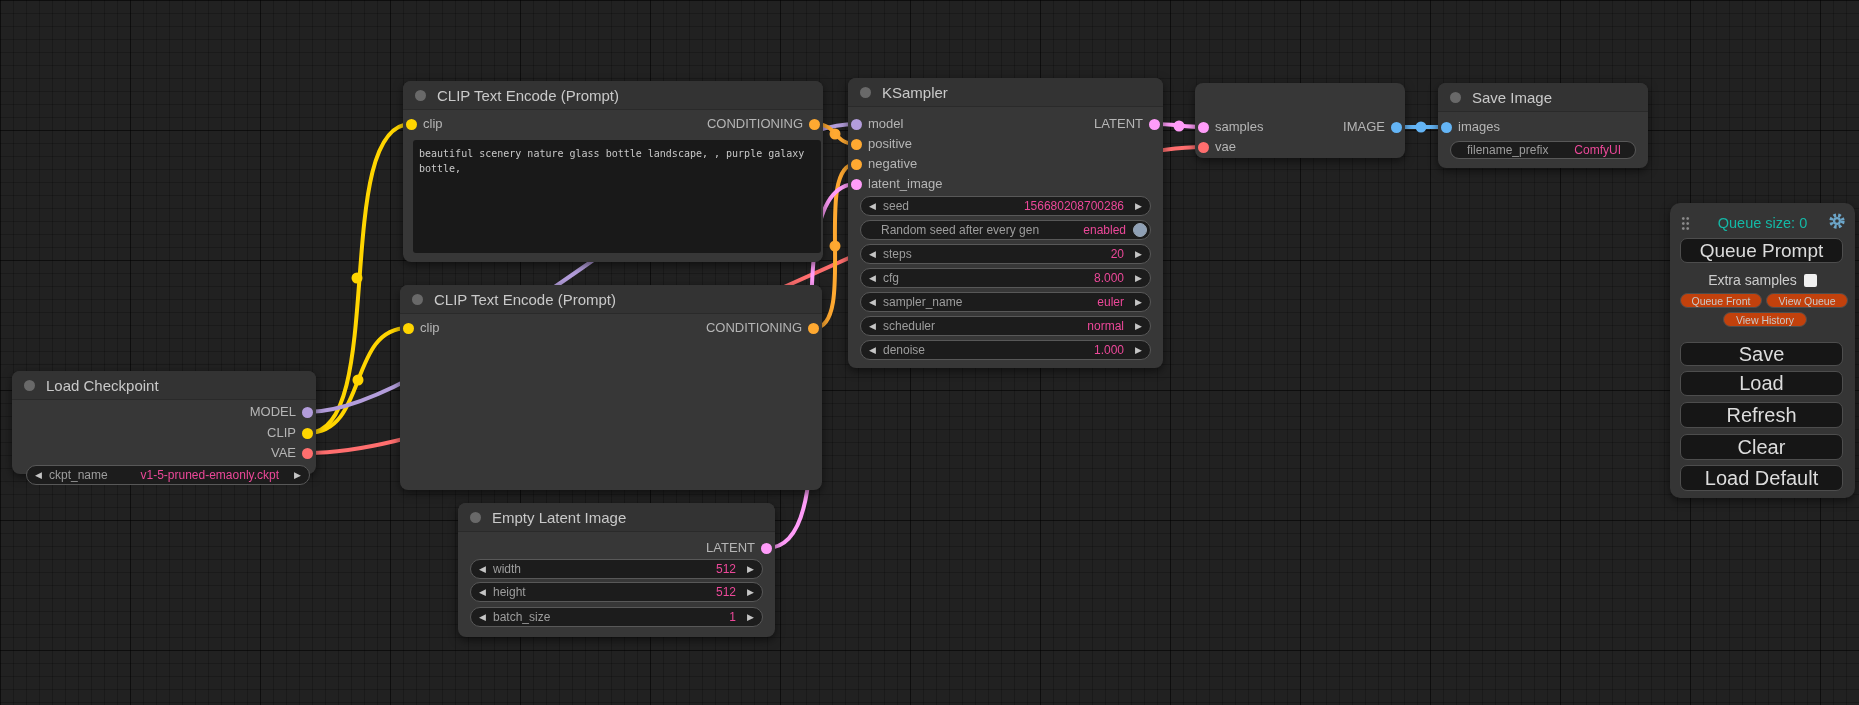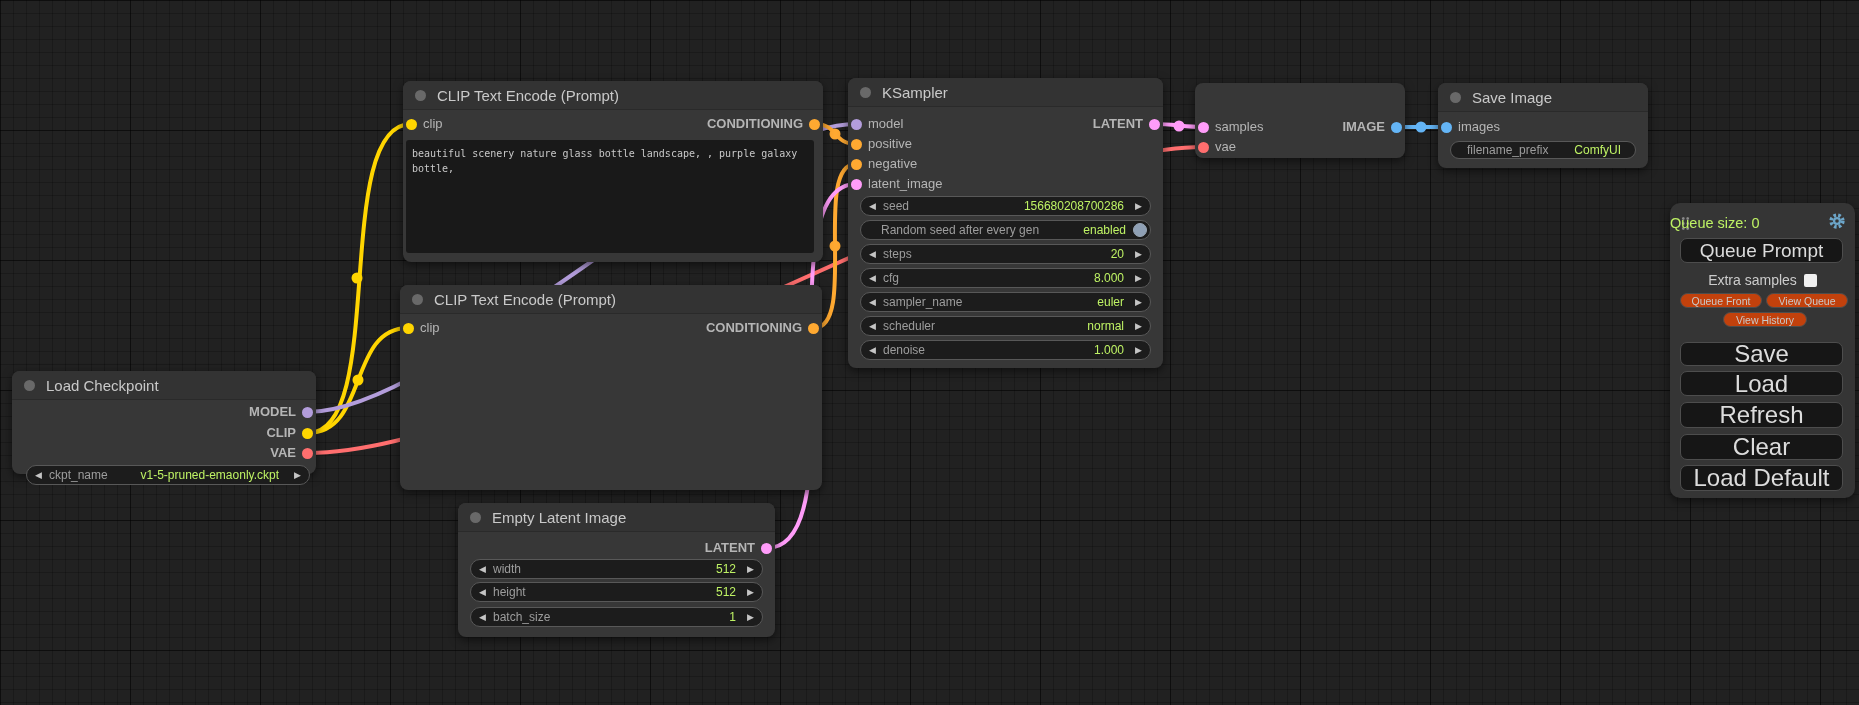--- a/index.html
+++ b/index.html
@@ -17,44 +17,44 @@
   svg.wires{position:absolute;left:0;top:0;z-index:1;}
   .node{position:absolute;background:#373737;border-radius:8px;
         box-shadow:0 3px 10px rgba(0,0,0,.55);z-index:2;}
   .node-header{height:28px;background:#333333;border-radius:8px 8px 0 0;
         border-bottom:1px solid #2a2a2a;display:flex;align-items:center;padding:0 12px;}
   .collapse-dot{width:11px;height:11px;border-radius:50%;background:#696969;margin-right:11px;flex:0 0 auto;}
   .node-title{color:#c9c9c9;font-size:15px;white-space:nowrap;}
   .port{position:absolute;width:11px;height:11px;border-radius:50%;z-index:3;}
   .port.in{left:3px;} .port.out{right:3px;}
   .plabel{position:absolute;color:#b5b5b5;font-size:13px;line-height:14px;white-space:nowrap;}
-  .plabel.right{text-align:right;font-weight:bold;}
+  .plabel.right{text-align:right;}
   .widget{position:absolute;height:20px;background:#1c1c1c;border:1px solid #585858;
         border-radius:11px;font-size:12px;box-sizing:border-box;}
   .w-arrow{position:absolute;top:50%;transform:translateY(-50%);color:#c5c5c5;font-size:9px;line-height:9px;}
   .w-arrow.l{left:8px;} .w-arrow.r{right:8px;}
   .w-label{position:absolute;left:22px;top:50%;transform:translateY(-50%);color:#9d9d9d;white-space:nowrap;}
   .w-label.noarrow{left:20px;}
-  .w-value{position:absolute;right:26px;top:50%;transform:translateY(-50%);color:#bef264;white-space:nowrap;}
+  .w-value{position:absolute;right:26px;top:50%;transform:translateY(-50%);color:#ec4899;white-space:nowrap;}
   .w-toggle{position:absolute;right:3px;top:50%;transform:translateY(-50%);
         width:14px;height:14px;border-radius:50%;border:1px solid #9aa7b5;box-sizing:border-box;}
   .prompt{position:absolute;background:#191919;border-radius:3px;color:#c8c8c8;
         font-family:"DejaVu Sans Mono",monospace;font-size:10px;line-height:15px;
         padding:6px 6px;white-space:pre-wrap;word-break:break-word;box-sizing:border-box;}
   
   .qpanel{position:absolute;left:1670px;top:203px;width:185px;height:295px;background:#353535;
         border-radius:10px;box-shadow:0 3px 10px rgba(0,0,0,.55);z-index:4;}
-  .qrow-top{position:absolute;left:0;right:0;top:12px;color:#bef264;font-size:14.5px;}
+  .qrow-top{position:absolute;left:0;right:0;top:12px;text-align:center;color:#14b8a6;font-size:14.5px;}
   .drag-handle{position:absolute;left:11px;top:13px;width:9px;height:15px;
         background-image:radial-gradient(#8a8a8a 1.1px, transparent 1.4px);background-size:4.5px 5px;}
   .gear{position:absolute;right:9px;top:9px;}
   .qbtn{position:absolute;left:10px;width:163px;background:#161616;border:1px solid #4d4d4d;
         border-radius:7px;color:#dcdcdc;display:flex;align-items:center;justify-content:center;
         box-sizing:border-box;cursor:default;}
-  .qbtn.big{font-size:24px;}
+  .qbtn.big{font-size:20px;}
   .qbtn.sm{font-size:10.5px;border-radius:9px;background:#c2410c;color:#c9c9c9;}
   .extra-row{position:absolute;left:0;right:0;top:69px;display:flex;align-items:center;
         justify-content:center;gap:7px;color:#cccccc;font-size:14px;}
   .checkbox{width:13px;height:13px;background:#f0f0f0;border-radius:2px;}
 </style>
 </head>
 <body>
 
 <svg class="wires" width="1859" height="705" viewBox="0 0 1859 705">
   <path fill="none" stroke-width="4" d="M308,433 C388,433 331,124 411,124" stroke="#FFD500"></path>
@@ -95,21 +95,21 @@
 
 <div class="node" style="left:403px;top:81px;width:420px;height:181px;">
   <div class="node-header">
     <span class="collapse-dot"></span>
     <span class="node-title">CLIP Text Encode (Prompt)</span>
   </div>
   <span class="port in" style="top: 37.5px; background: rgb(255, 213, 0);"></span>
   <span class="plabel" style="left:20px;top:36px">clip</span>
   <span class="port out" style="top: 37.5px; background: rgb(255, 169, 49);"></span>
   <span class="plabel right" style="right:20px;top:36px">CONDITIONING</span>
-  <div class="prompt" style="left:3px;top:59px;width:408px;height:113px;">beautiful scenery nature glass bottle landscape, , purple galaxy bottle,</div>
+  <div class="prompt" style="left:10px;top:59px;width:408px;height:113px;">beautiful scenery nature glass bottle landscape, , purple galaxy bottle,</div>
 </div>
 
 <div class="node" style="left:400px;top:285px;width:422px;height:205px;">
   <div class="node-header">
     <span class="collapse-dot"></span>
     <span class="node-title">CLIP Text Encode (Prompt)</span>
   </div>
   <span class="port in" style="top: 37.5px; background: rgb(255, 213, 0);"></span>
   <span class="plabel" style="left:20px;top:36px">clip</span>
   <span class="port out" style="top: 37.5px; background: rgb(255, 169, 49);"></span>

